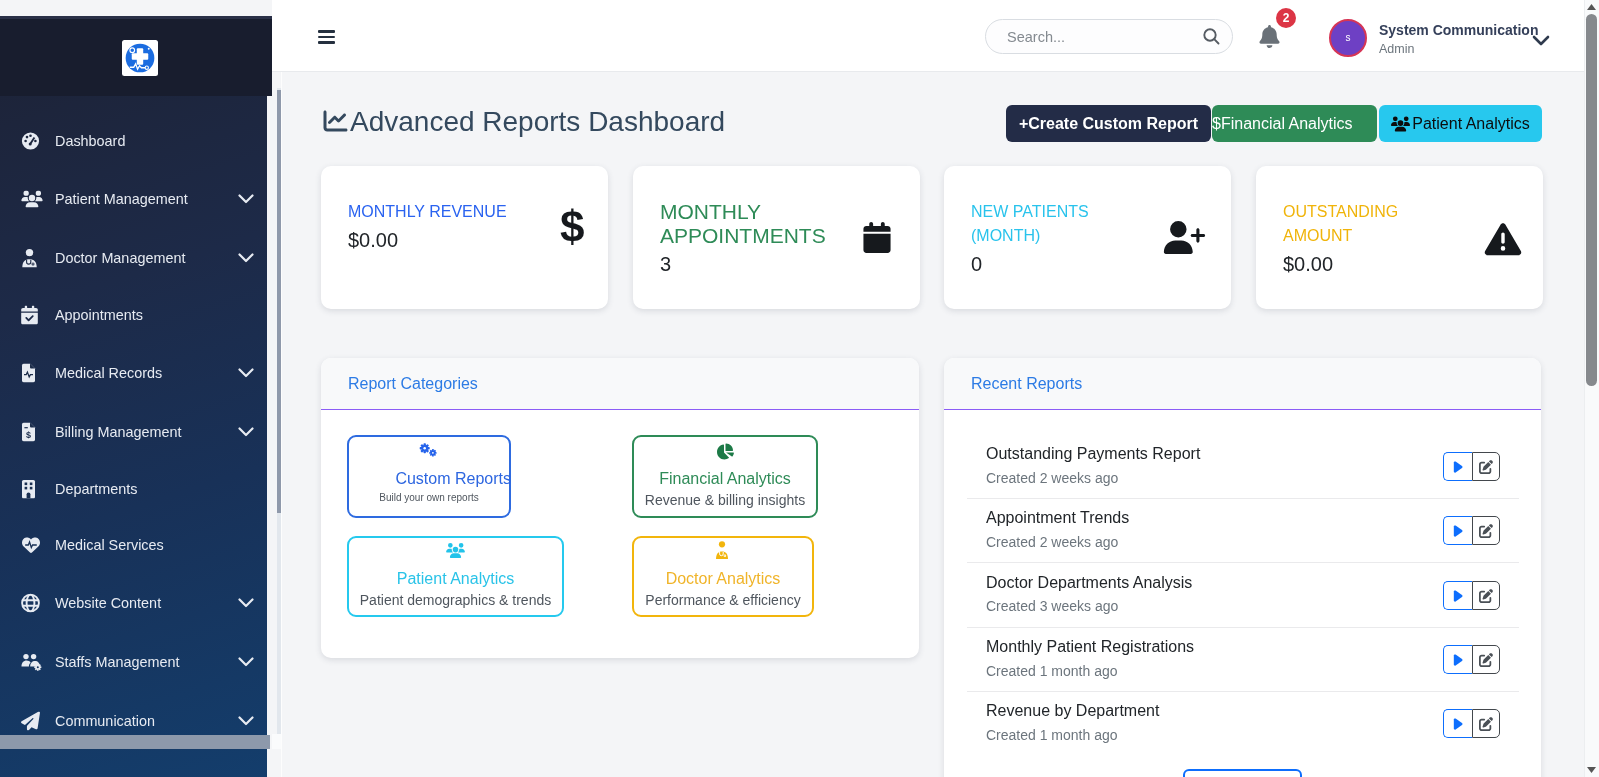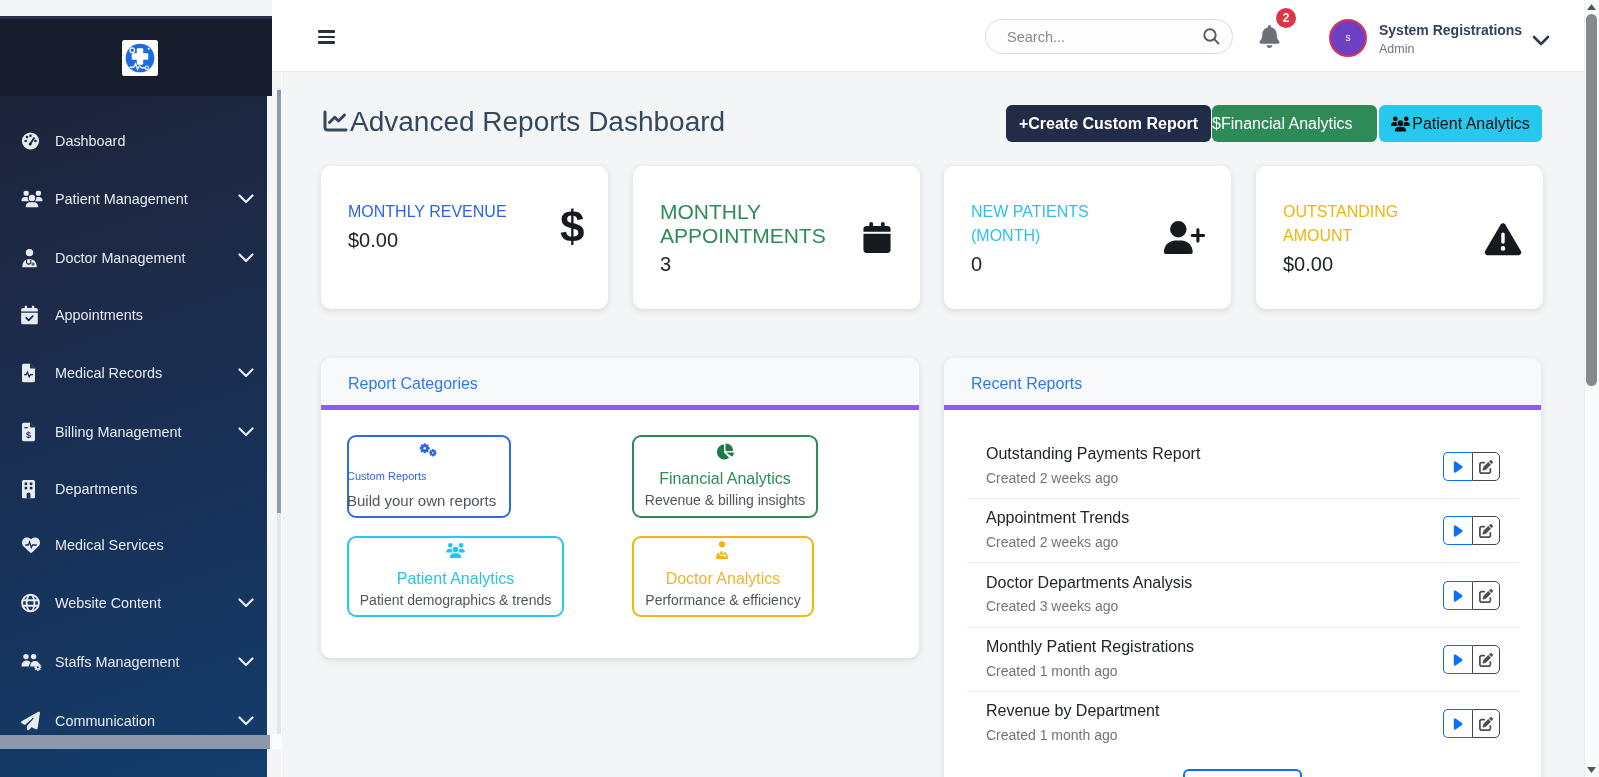--- a/index.html
+++ b/index.html
@@ -5,21 +5,21 @@
 *{margin:0;padding:0;box-sizing:border-box}
 html,body{width:1599px;height:777px;overflow:hidden}
 body{font-family:"Liberation Sans",sans-serif;background:#f4f5f7;position:relative}
 .abs{position:absolute}
 .sideitem{position:absolute;left:0;width:271px;height:40px;color:#e7ebf2;font-size:14.4px}
 .sideitem .lbl{position:absolute;left:55px;top:50%;transform:translateY(-50%)}
 .sideitem svg.ic{position:absolute;left:21px;top:50%;transform:translateY(-50%)}
 .sideitem svg.chev{position:absolute;left:238px;top:50%;transform:translateY(-50%)}
 .statcard{position:absolute;top:166px;width:287px;height:143px;background:#fff;border-radius:10px;box-shadow:0 2px 6px rgba(50,60,80,.14)}
 .scard{position:absolute;background:#fff;border-radius:10px;box-shadow:0 2px 6px rgba(50,60,80,.14)}
-.chead{position:absolute;left:0;top:0;right:0;height:52px;background:#f8f9fa;border-bottom:5px solid #8b5cf6;border-radius:10px 10px 0 0;color:#2c7be5;font-size:16px;line-height:52px;padding-left:27px}
+.chead{position:absolute;left:0;top:0;right:0;height:52px;background:#f8f9fa;border-bottom:1px solid #8b5cf6;border-radius:10px 10px 0 0;color:#2c7be5;font-size:16px;line-height:52px;padding-left:27px}
 .tile{position:absolute;background:#fff;border-radius:9px;text-align:center}
 .itit{position:absolute;left:986px;font-size:16px;color:#212529;line-height:20px}
 .icre{position:absolute;left:986px;font-size:14px;color:#6c757d;line-height:18px}
 .idiv{position:absolute;left:967px;width:552px;height:1px;background:#eaeaec}
 .bgrp{position:absolute;left:1443px;width:57px;height:29px}
 .bplay{position:absolute;left:0;top:0;width:28.5px;height:29px;border:1.5px solid #0d6efd;border-right:none;border-radius:5px 0 0 5px;background:#fff}
 .bedit{position:absolute;left:28.5px;top:0;width:28.5px;height:29px;border:1.5px solid #43484d;border-radius:0 5px 5px 0;background:#fff}
 .bplay svg,.bedit svg{position:absolute;left:50%;top:50%;transform:translate(-50%,-50%)}
 </style>
 </head>
@@ -191,21 +191,21 @@
     <line x1="12.2" y1="12.2" x2="16.5" y2="16.5" stroke="#565c63" stroke-width="1.9" stroke-linecap="round"></line>
   </svg>
 
 <svg class="abs" style="left:1259px;top:25px" width="21" height="23" viewBox="0 0 448 512">
     <path fill="#6a7178" d="M224 512c35.3 0 63.9-28.7 63.9-64H160.1c0 35.3 28.7 64 63.9 64zM439.4 362.3c-19.3-20.8-55.5-52-55.5-154.3 0-77.7-54.5-139.9-127.9-155.2V32c0-17.7-14.3-32-32-32s-32 14.3-32 32v20.8C118.6 68.1 64.1 130.3 64.1 208c0 102.3-36.2 133.5-55.5 154.3-6 6.5-8.7 14.2-8.6 21.7.3 16.4 13.2 32 32.1 32h383.8c18.9 0 31.8-15.6 32.1-32 .1-7.6-2.6-15.3-8.6-21.7z"></path>
   </svg>
 <div class="abs" style="left:1276px;top:8px;width:20px;height:20px;background:#dc3545;border-radius:50%;color:#fff;font-size:12px;font-weight:bold;text-align:center;line-height:20px">2</div>
 
 <div class="abs" style="left:1329px;top:19px;width:38px;height:38px;border-radius:50%;background:#6e40c4;border:2px solid #d63555"></div>
 <div class="abs" style="left:1329px;top:19px;width:38px;height:38px;text-align:center;line-height:38px;color:#fff;font-size:10px">s</div>
-<div class="abs" style="left:1379px;top:22px;font-size:14px;font-weight:bold;color:#35405a">System Registrations</div>
+<div class="abs" style="left:1379px;top:22px;font-size:14px;font-weight:bold;color:#35405a">System Communication</div>
 <div class="abs" style="left:1379px;top:42px;font-size:12.5px;color:#6c757d">Admin</div>
 <svg class="abs" style="left:1532px;top:35px" width="18" height="11" viewBox="0 0 18 11">
     <polyline points="2,2 9,9 16,2" fill="none" stroke="#2f3b4e" stroke-width="2.6" stroke-linecap="round" stroke-linejoin="round"></polyline>
   </svg>
 
 <svg class="abs" style="left:322px;top:109px" width="27" height="24" viewBox="0 0 512 512">
     <path fill="#34495e" d="M64 64c0-17.7-14.3-32-32-32S0 46.3 0 64V400c0 44.2 35.8 80 80 80H480c17.7 0 32-14.3 32-32s-14.3-32-32-32H80c-8.8 0-16-7.2-16-16V64zm406.6 86.6c12.5-12.5 12.5-32.8 0-45.3s-32.8-12.5-45.3 0L320 210.7l-57.4-57.4c-12.5-12.5-32.8-12.5-45.3 0l-112 112c-12.5 12.5-12.5 32.8 0 45.3s32.8 12.5 45.3 0L240 221.3l57.4 57.4c12.5 12.5 32.8 12.5 45.3 0l128-128z"></path>
   </svg>
 <div class="abs" style="left:350px;top:107px;font-size:28px;line-height:30px;color:#34495e">Advanced Reports Dashboard</div>
 
@@ -244,22 +244,22 @@
 
 <div class="scard" style="left:321px;top:358px;width:598px;height:300px">
   <div class="chead">Report Categories</div>
 </div>
 
 <div class="tile" style="left:347px;top:435px;width:164px;height:83px;border:2px solid #2e6be0"></div>
 <div class="tile" style="left:632px;top:435px;width:186px;height:83px;border:2px solid #2e8b57"></div>
 <div class="tile" style="left:347px;top:536px;width:217px;height:81px;border:2px solid #25c9ee"></div>
 <div class="tile" style="left:632px;top:536px;width:182px;height:81px;border:2px solid #f2b50c"></div>
 
-<div class="abs" style="left:347px;top:470px;width:164px;text-align:left;font-size:11px;color:#2d66e0">Custom Reports</div>
-<div class="abs" style="left:347px;top:492px;width:164px;font-size:15px;color:#4f565e">Build your own reports</div>
+<div class="abs" style="left:347px;top:470px;width:164px;text-align:right;font-size:16px;color:#2d66e0">Custom Reports</div>
+<div class="abs" style="left:347px;top:492px;width:164px;text-align:center;font-size:10px;color:#4f565e">Build your own reports</div>
 <div class="abs" style="left:632px;top:470px;width:186px;text-align:center;font-size:16px;color:#2e8b57">Financial Analytics</div>
 <div class="abs" style="left:632px;top:492px;width:186px;text-align:center;font-size:14px;color:#4f565e">Revenue &amp; billing insights</div>
 <div class="abs" style="left:347px;top:570px;width:217px;text-align:center;font-size:16px;color:#29c3e8">Patient Analytics</div>
 <div class="abs" style="left:347px;top:592px;width:217px;text-align:center;font-size:14px;color:#4f565e">Patient demographics &amp; trends</div>
 <div class="abs" style="left:632px;top:570px;width:182px;text-align:center;font-size:16px;color:#f0b429">Doctor Analytics</div>
 <div class="abs" style="left:632px;top:592px;width:182px;text-align:center;font-size:14px;color:#4f565e">Performance &amp; efficiency</div>
 
 <div id="tileicons">
     <svg class="abs" style="left:419px;top:443px" width="19" height="15" viewBox="0 0 19 15">
       <g transform="translate(5.7,5.3)" fill="#2563eb">

